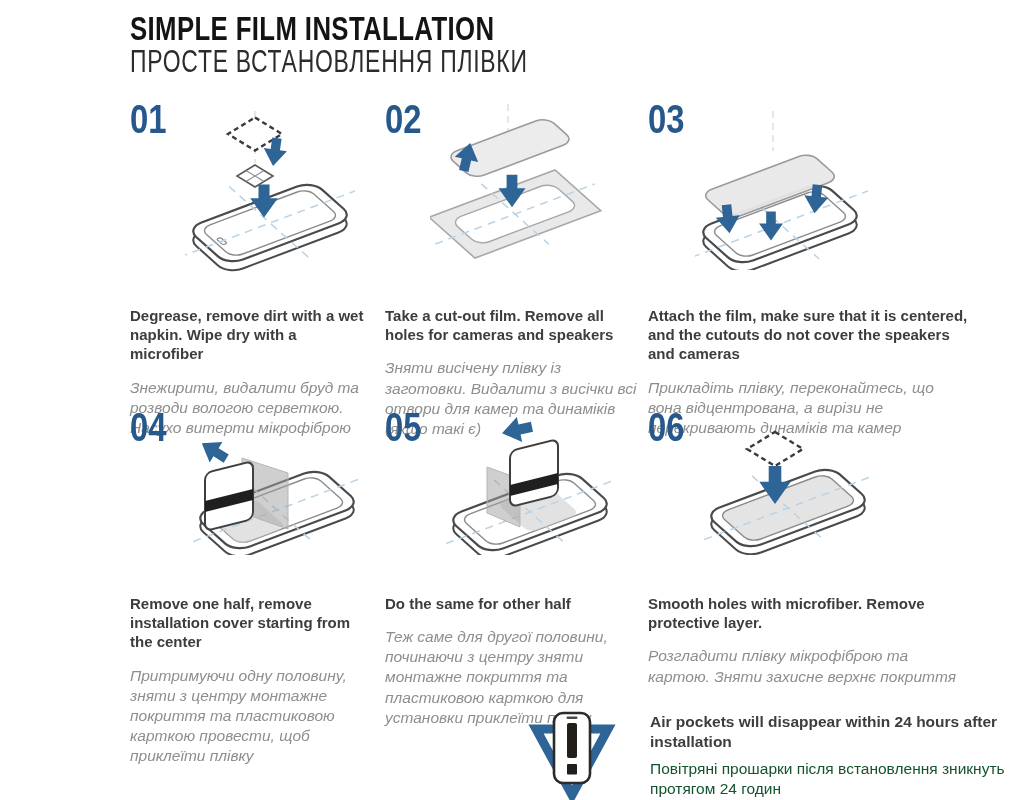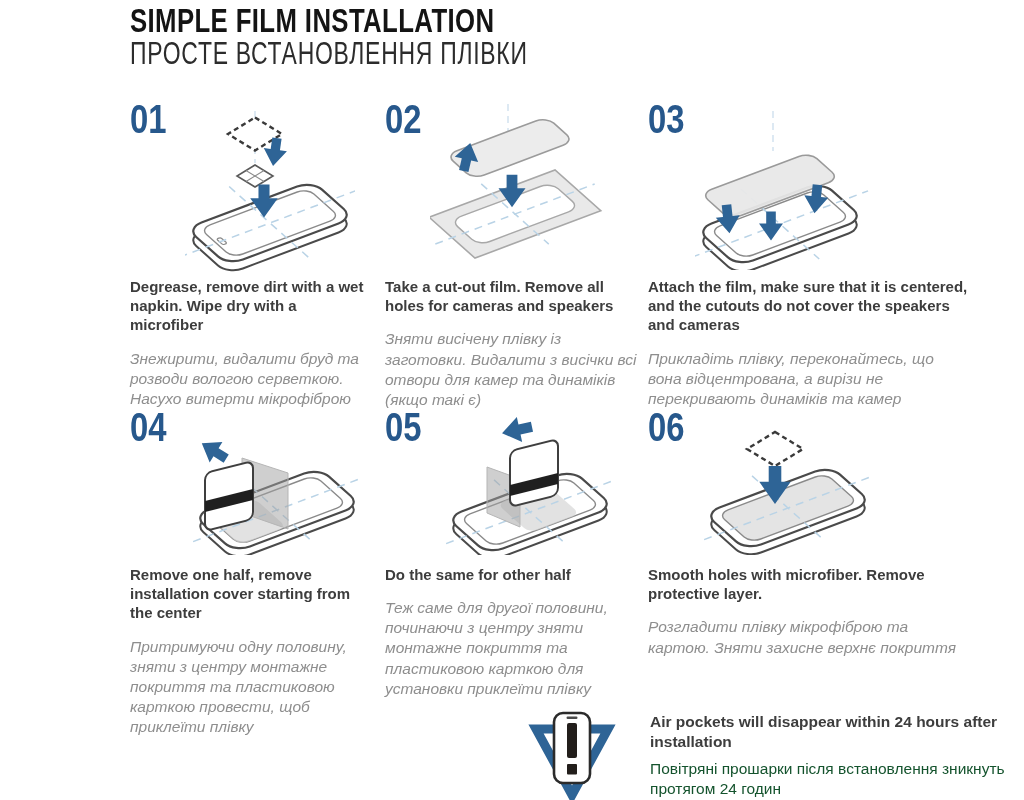--- a/index.html
+++ b/index.html
@@ -1,31 +1,31 @@
 <!DOCTYPE html>
 <html><head>
 <meta charset="utf-8">
 <style>
   * { margin:0; padding:0; box-sizing:border-box; }
   html,body { background:#ffffff; }
   body { font-family:"Liberation Sans","DejaVu Sans",sans-serif; }
   .canvas { position:relative; width:1024px; height:800px; background:#ffffff; overflow:hidden; }
 
-  .header { position:absolute; left:130px; top:4px; }
+  .header { position:absolute; left:130px; top:12px; }
   .title-en { font-weight:700; font-size:33px; line-height:1.0; color:#141414;
               transform:scaleX(.78); transform-origin:left top; white-space:nowrap; letter-spacing:.5px; }
   .title-ua { font-weight:400; font-size:31px; line-height:1.05; color:#2c2c2c; margin-top:1px;
               transform:scaleX(.74); transform-origin:left top; white-space:nowrap; letter-spacing:1px; }
 
   .step { position:absolute; }
   .step-number { position:absolute; left:0; top:0; font-weight:700; font-size:40px; line-height:.95;
                  color:#27588c; transform:scaleX(.82); transform-origin:left top; }
   .step-illo { position:absolute; }
   .step-text { position:absolute; left:0; }
-  .step-en { font-weight:700; font-size:15px; line-height:1.28; color:#3d3d3d; }
+  .step-en { font-weight:700; font-size:15px; line-height:1.28; color:#3d3d3d;margin-top:29px; }
   .step-ua { font-style:italic; font-size:15.5px; line-height:1.3; color:#8e8e8e; margin-top:14px; }
 
   .warning { position:absolute; left:528px; top:706px; }
   .warning-icon { position:absolute; left:0; top:2px; }
   .warning-text { position:absolute; left:94px; top:6px; width:400px;margin-left:28px; }
   .warn-en { font-weight:700; font-size:15.5px; line-height:1.3; color:#3d3d3d; }
   .warn-ua { font-size:15.5px; line-height:1.3; color:#14532d; margin-top:7px; }
 </style>
 </head>
 <body>

